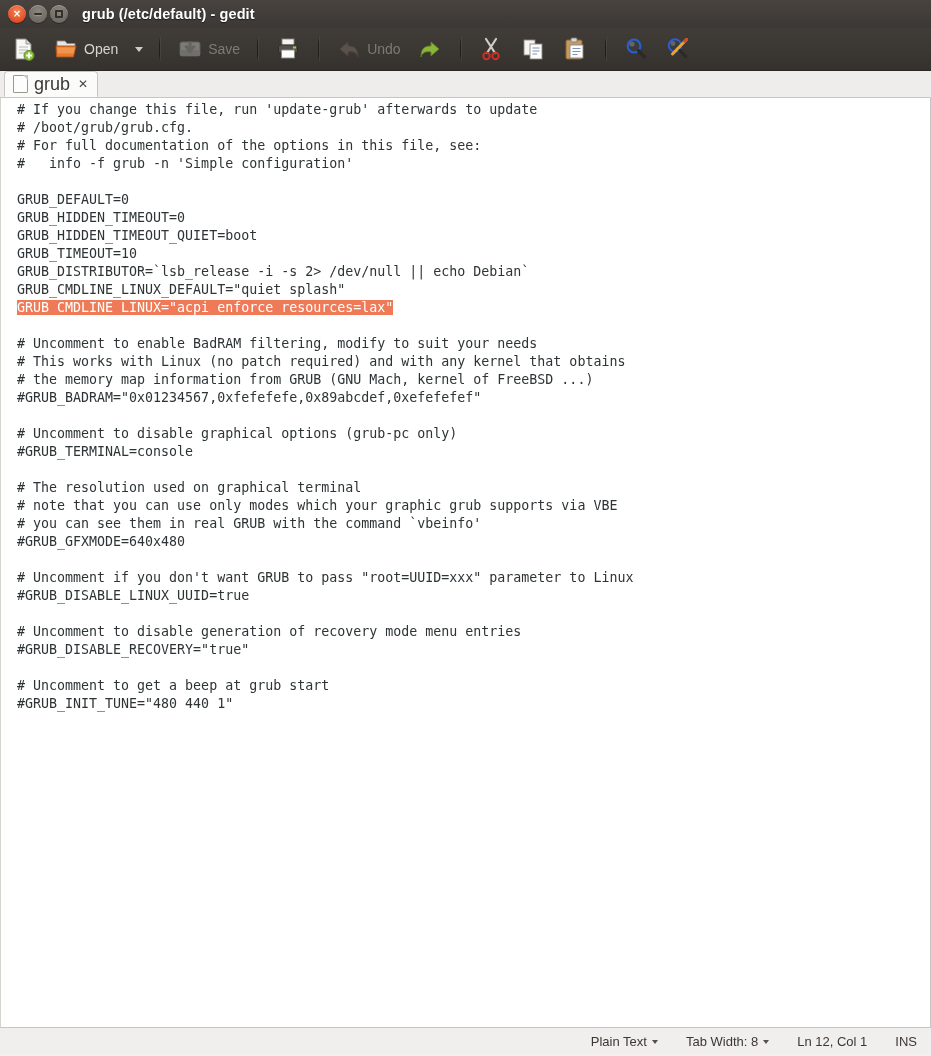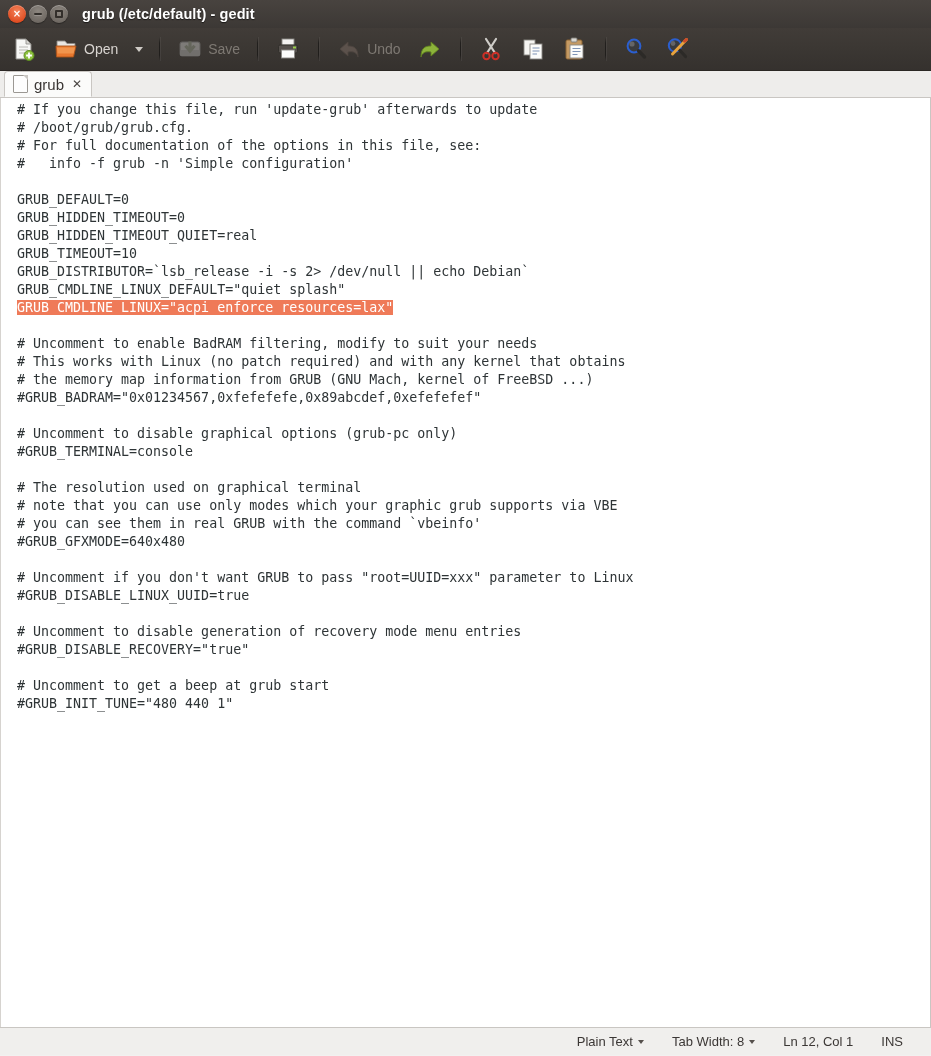--- a/index.html
+++ b/index.html
@@ -140,21 +140,21 @@
     align-items: center;
     gap: 6px;
     padding: 0 9px 0 8px;
     background: #fbfbfa;
     border: 1px solid #c9c6c2;
     border-bottom: 1px solid #fbfbfa;
     border-radius: 4px 4px 0 0;
     box-sizing: border-box;
   }
   .tab .tablabel {
-    font-size: 15px;
+    font-size: 18px;
     color: #3b3735;
     white-space: nowrap;
   }
   .tab-close {
     font-size: 12px;
     font-weight: bold;
     color: #4a4643;
     line-height: 1;
     font-family: "DejaVu Sans", sans-serif;
     margin-left: 2px;
@@ -201,21 +201,20 @@
 
   
   .statusbar {
     height: 28px;
     background: #f0efed;
     border-top: 1px solid #c9c6c2;
     display: flex;
     align-items: center;
     justify-content: flex-end;
     box-sizing: border-box;
-    padding-right: 14px;
     gap: 0px;
   }
   .sbitem {
     font-size: 13px;
     color: #3b3735;
     display: flex;
     align-items: center;
     gap: 5px;
     padding: 0 14px;
     white-space: nowrap;
@@ -385,21 +384,21 @@
 
 <div class="editor">
   <div id="code">
       <div class="codeline"># If you change this file, run 'update-grub' afterwards to update</div>
       <div class="codeline"># /boot/grub/grub.cfg.</div>
       <div class="codeline"># For full documentation of the options in this file, see:</div>
       <div class="codeline">#   info -f grub -n 'Simple configuration'</div>
       <div class="codeline">&nbsp;</div>
       <div class="codeline">GRUB_DEFAULT=0</div>
       <div class="codeline">GRUB_HIDDEN_TIMEOUT=0</div>
-      <div class="codeline">GRUB_HIDDEN_TIMEOUT_QUIET=real</div>
+      <div class="codeline">GRUB_HIDDEN_TIMEOUT_QUIET=boot</div>
       <div class="codeline">GRUB_TIMEOUT=10</div>
       <div class="codeline">GRUB_DISTRIBUTOR=`lsb_release -i -s 2&gt; /dev/null || echo Debian`</div>
       <div class="codeline">GRUB_CMDLINE_LINUX_DEFAULT="quiet splash"</div>
       <div class="codeline"><span class="sel">GRUB_CMDLINE_LINUX="acpi_enforce_resources=lax"</span></div>
       <div class="codeline">&nbsp;</div>
       <div class="codeline"># Uncomment to enable BadRAM filtering, modify to suit your needs</div>
       <div class="codeline"># This works with Linux (no patch required) and with any kernel that obtains</div>
       <div class="codeline"># the memory map information from GRUB (GNU Mach, kernel of FreeBSD ...)</div>
       <div class="codeline">#GRUB_BADRAM="0x01234567,0xfefefefe,0x89abcdef,0xefefefef"</div>
       <div class="codeline">&nbsp;</div>

